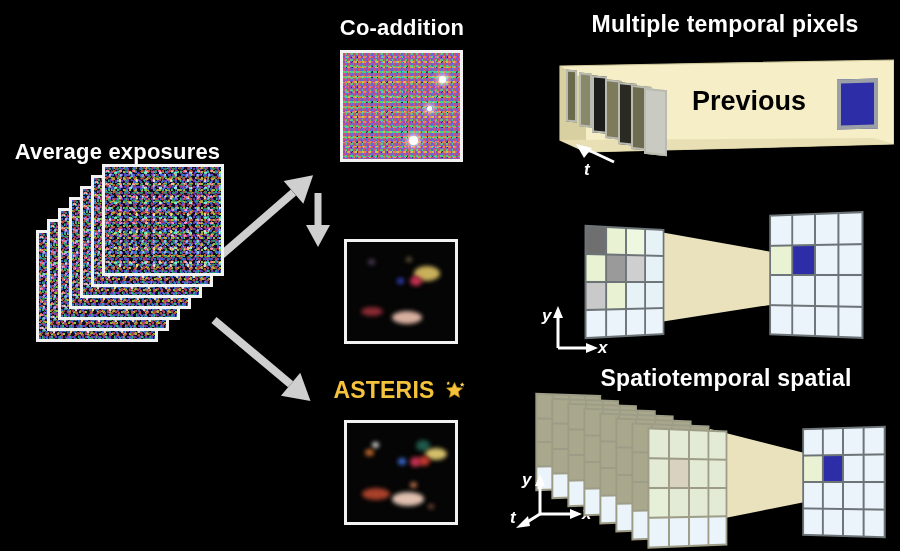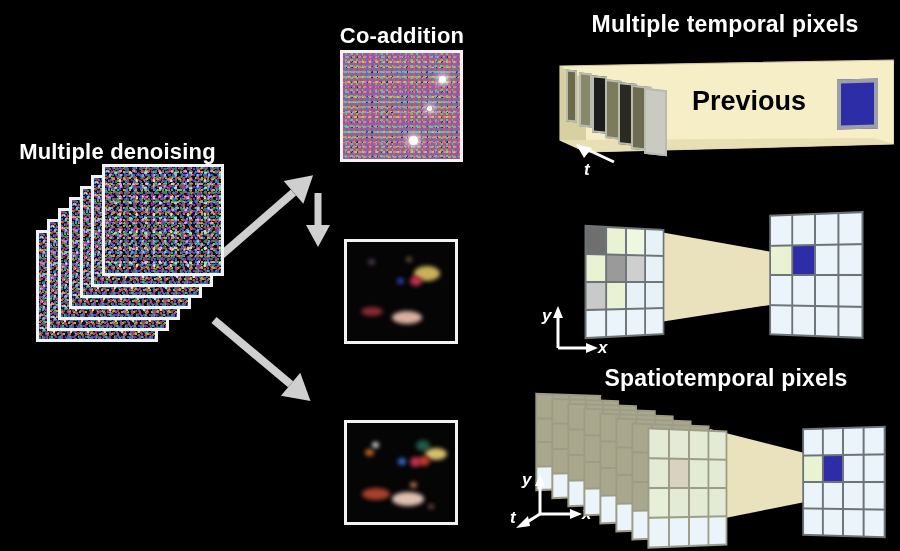--- a/index.html
+++ b/index.html
@@ -86,21 +86,21 @@
   .axlabel{position:absolute;color:#fff;font-style:italic;font-weight:bold;}
 
   .beam{position:absolute;background:#f6eec6;}
   .tube{position:absolute;}
 </style>
 </head>
 <body>
 
 <div id="stage">
 
-  <div class="lbl" style="left:10px;top:140px;width:215px;font-size:22px;">Multiple denoising</div>
+  <div class="lbl" style="left:10px;top:140px;width:215px;font-size:22px;">Average exposures</div>
 
   <div id="expStack">
       <div class="frame" style="left: 102px; top: 164px; width: 122px; height: 112px; z-index: 6;">
         <div class="noiseA"></div>
         <div class="noiseB"></div>
       </div>
       <div class="frame" style="left: 91px; top: 175px; width: 122px; height: 112px; z-index: 5;">
         <div class="noiseA"></div>
         <div class="noiseB"></div>
       </div>
@@ -135,40 +135,49 @@
   <div class="arrow" style="left:318px;top:178px;width:56px;height:30px;transform:rotate(90deg);">
     <div class="shaft" style="width:32px;height:7px;"></div>
     <div class="head" style="left:32px;border-top-width:12px;border-bottom-width:12px;border-left-width:22px;"></div>
   </div>
 
   <div class="arrow" style="left:214px;top:305px;width:126px;height:30px;transform:rotate(40deg);">
     <div class="shaft" style="width:100px;"></div>
     <div class="head" style="left:100px;"></div>
   </div>
 
-  <div class="lbl" style="left:312px;top:16px;width:180px;font-size:22px;margin-top:8px;">Co-addition</div>
+  <div class="lbl" style="left:312px;top:16px;width:180px;font-size:22px;">Co-addition</div>
 
   <div class="frame" style="left:340px;top:50px;width:123px;height:112px;">
     <div class="noiseCo"></div>
     <div class="star" style="left:82%;top:22%;width:7px;height:7px;"></div>
     <div class="star" style="left:56%;top:78%;width:9px;height:9px;"></div>
     <div class="star" style="left:72%;top:50%;width:5px;height:5px;"></div>
   </div>
 
 
   <div class="frame" style="left:344px;top:239px;width:114px;height:105px;">
     <div class="blob" style="left:62%;top:24%;width:26px;height:15px;background:#c9b05a;"></div>
     <div class="blob" style="left:58%;top:34%;width:12px;height:10px;background:#c2304f;"></div>
     <div class="blob" style="left:46%;top:36%;width:7px;height:6px;background:#3040b8;"></div>
     <div class="blob" style="left:13%;top:66%;width:22px;height:9px;background:#8a2a33;"></div>
     <div class="blob" style="left:42%;top:70%;width:30px;height:13px;background:#d8b0a0;"></div>
     <div class="blob" style="left:19%;top:17%;width:7px;height:6px;background:#4a3a52;"></div>
     <div class="blob" style="left:55%;top:15%;width:6px;height:5px;background:#6a5a3a;"></div>
   </div>
 
+  <div class="lbl" style="left:300px;top:378px;width:200px;font-size:23px;color:#f5c33b;
+              display:flex;align-items:center;justify-content:center;gap:7px;">
+    <span>ASTERIS</span>
+    <svg width="25" height="25" viewBox="0 0 24 24">
+      <path d="M12 4.2l2.3 5.0 5.4.5-4.1 3.6 1.2 5.3L12 15.8 7.2 18.6l1.2-5.3-4.1-3.6 5.4-.5z" fill="#f5c33b" stroke="#b8860b" stroke-width=".6"></path>
+      <path d="M19.4 4.0l.7 1.5 1.6.15-1.2 1.05.35 1.6-1.45-.85-1.45.85.35-1.6-1.2-1.05 1.6-.15z" fill="#f7d25e"></path>
+      <path d="M6.0 3.2l.55 1.2 1.3.12-.97.85.28 1.28L6.0 6.0 4.84 6.65l.28-1.28-.97-.85 1.3-.12z" fill="#f7d25e"></path>
+    </svg>
+  </div>
 
   <div class="frame" style="left:344px;top:420px;width:114px;height:105px;">
     <div class="blob" style="left:64%;top:17%;width:14px;height:11px;background:#1e5a4a;"></div>
     <div class="blob" style="left:72%;top:25%;width:22px;height:12px;background:#d4c06a;"></div>
     <div class="blob" style="left:66%;top:33%;width:12px;height:10px;background:#c23a2a;"></div>
     <div class="blob" style="left:58%;top:34%;width:11px;height:10px;background:#c2304f;"></div>
     <div class="blob" style="left:47%;top:35%;width:8px;height:7px;background:#3a6ad0;"></div>
     <div class="blob" style="left:23%;top:19%;width:7px;height:6px;background:#cfcfcf;"></div>
     <div class="blob" style="left:17%;top:26%;width:9px;height:7px;background:#b8622a;"></div>
     <div class="blob" style="left:14%;top:66%;width:28px;height:12px;background:#a8402a;"></div>
@@ -266,21 +275,21 @@
     <svg width="80" height="60" viewBox="0 0 80 60">
       <line x1="18" y1="50" x2="18" y2="18" stroke="#fff" stroke-width="3"></line>
       <polygon points="18,8 13,20 23,20" fill="#fff"></polygon>
       <line x1="18" y1="50" x2="48" y2="50" stroke="#fff" stroke-width="3"></line>
       <polygon points="58,50 46,45 46,55" fill="#fff"></polygon>
     </svg>
     <div class="axlabel" style="left:2px;top:8px;font-size:17px;">y</div>
     <div class="axlabel" style="left:58px;top:40px;font-size:17px;">x</div>
   </div>
 
-  <div class="lbl" style="left:566px;top:366px;width:320px;font-size:23px;">Spatiotemporal pixels</div>
+  <div class="lbl" style="left:566px;top:366px;width:320px;font-size:23px;">Spatiotemporal spatial</div>
 
   <div class="beam" style="left:710px;top:425px;width:150px;height:110px;background:none;">
     <svg width="150" height="110" viewBox="0 0 150 110">
       <polygon points="0,4 150,42 150,66 0,96" fill="#f6eec6" opacity=".95"></polygon>
     </svg>
   </div>
 
   <div id="voxStack" style="position:absolute;left:534px;top:392px;width:220px;height:150px;">
       <div style="position: absolute; left: 0px; top: 2px; width: 70px; height: 96px; transform: perspective(520px) rotateY(20deg); z-index: 0;">
         <div class="grid4" style="background: rgb(157, 156, 134);">

